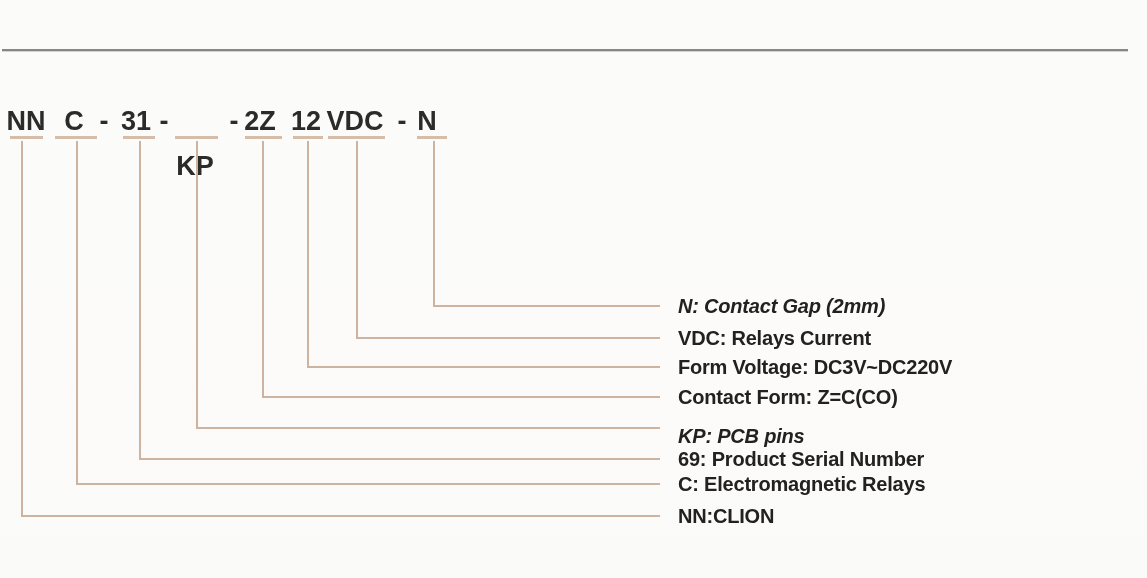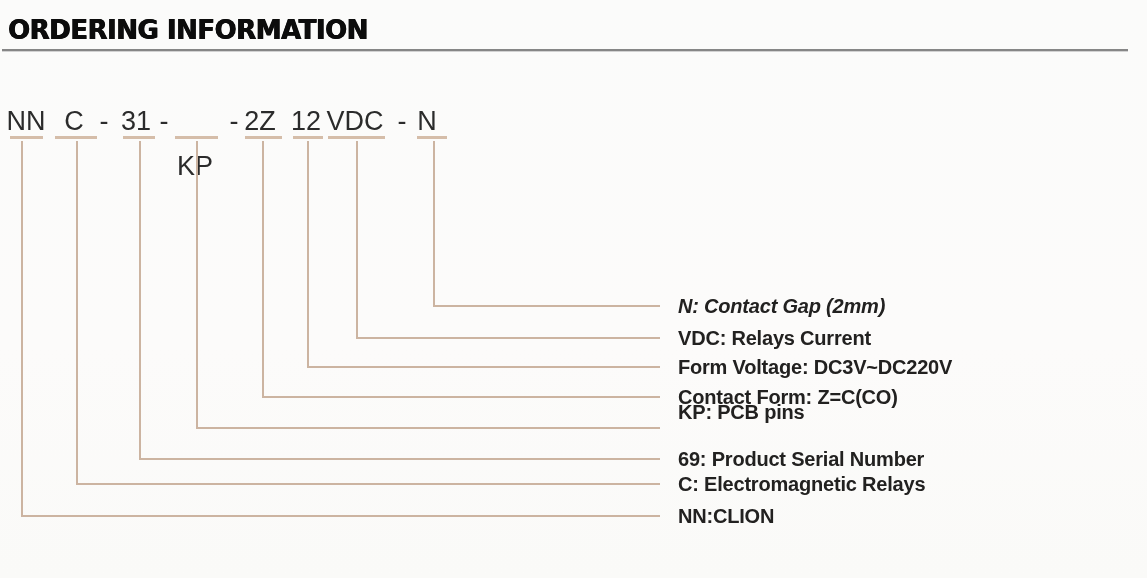--- a/index.html
+++ b/index.html
@@ -32,21 +32,21 @@
     width: 1126px; height: 2px;
     background: #868686;
     box-shadow: 0 1px 0 #d2d2d2;
   }
   .code-seg {
     position: absolute;
     top: 106px;
     transform: translateX(-50%);
     font-size: 27px;
     line-height: 30px;
-    font-weight: 400;
+    font-weight: 700;
     color: #2b2b2b;
     white-space: nowrap;
   }
   .seg-underline {
     position: absolute;
     top: 136px;
     height: 3px;
     background: #d5bda9;
   }
   .vline {
@@ -67,21 +67,20 @@
     font-weight: bold;
     letter-spacing: -0.2px;
     color: #222120;
     white-space: nowrap;
   }
 </style>
 </head>
 <body>
 
 <div class="stage">
-  <h2 class="section-title">ORDERING INFORMATION</h2>
   <div class="title-rule"></div>
   <div id="diagram">
       <div class="code-seg" style="left: 26px;">NN</div>
       <div class="seg-underline" style="left: 10px; width: 33px;"></div>
       <div class="vline" style="left: 21px; top: 141px; height: 376px;"></div>
       <div class="hline" style="left: 21px; top: 515px; width: 639px;"></div>
       <div class="code-seg" style="left: 74px;">C</div>
       <div class="seg-underline" style="left: 55px; width: 42px;"></div>
       <div class="vline" style="left: 76px; top: 141px; height: 344px;"></div>
       <div class="hline" style="left: 76px; top: 483px; width: 584px;"></div>
@@ -110,18 +109,18 @@
       <div class="hline" style="left: 356px; top: 337px; width: 304px;"></div>
       <div class="code-seg" style="left: 402px;">-</div>
       <div class="code-seg" style="left: 427px;">N</div>
       <div class="seg-underline" style="left: 417px; width: 30px;"></div>
       <div class="vline" style="left: 433px; top: 141px; height: 166px;"></div>
       <div class="hline" style="left: 433px; top: 305px; width: 227px;"></div>
       <div class="part-label" style="top: 306px; left: 678px; font-style: italic;">N: Contact Gap (2mm)</div>
       <div class="part-label" style="top: 338px; left: 678px;">VDC: Relays Current</div>
       <div class="part-label" style="top: 367px; left: 678px;">Form Voltage: DC3V~DC220V</div>
       <div class="part-label" style="top: 397px; left: 678px;">Contact Form: Z=C(CO)</div>
-      <div class="part-label" style="top: 412px; left: 678px;">KP: PCB pins</div>
+      <div class="part-label" style="top: 436px; left: 678px; font-style: italic;">KP: PCB pins</div>
       <div class="part-label" style="top: 459px; left: 678px;">69: Product Serial Number</div>
       <div class="part-label" style="top: 484px; left: 678px;">C: Electromagnetic Relays</div>
       <div class="part-label" style="top: 516px; left: 678px;">NN:CLION</div>
     </div>
 </div>
 
 </body></html>

